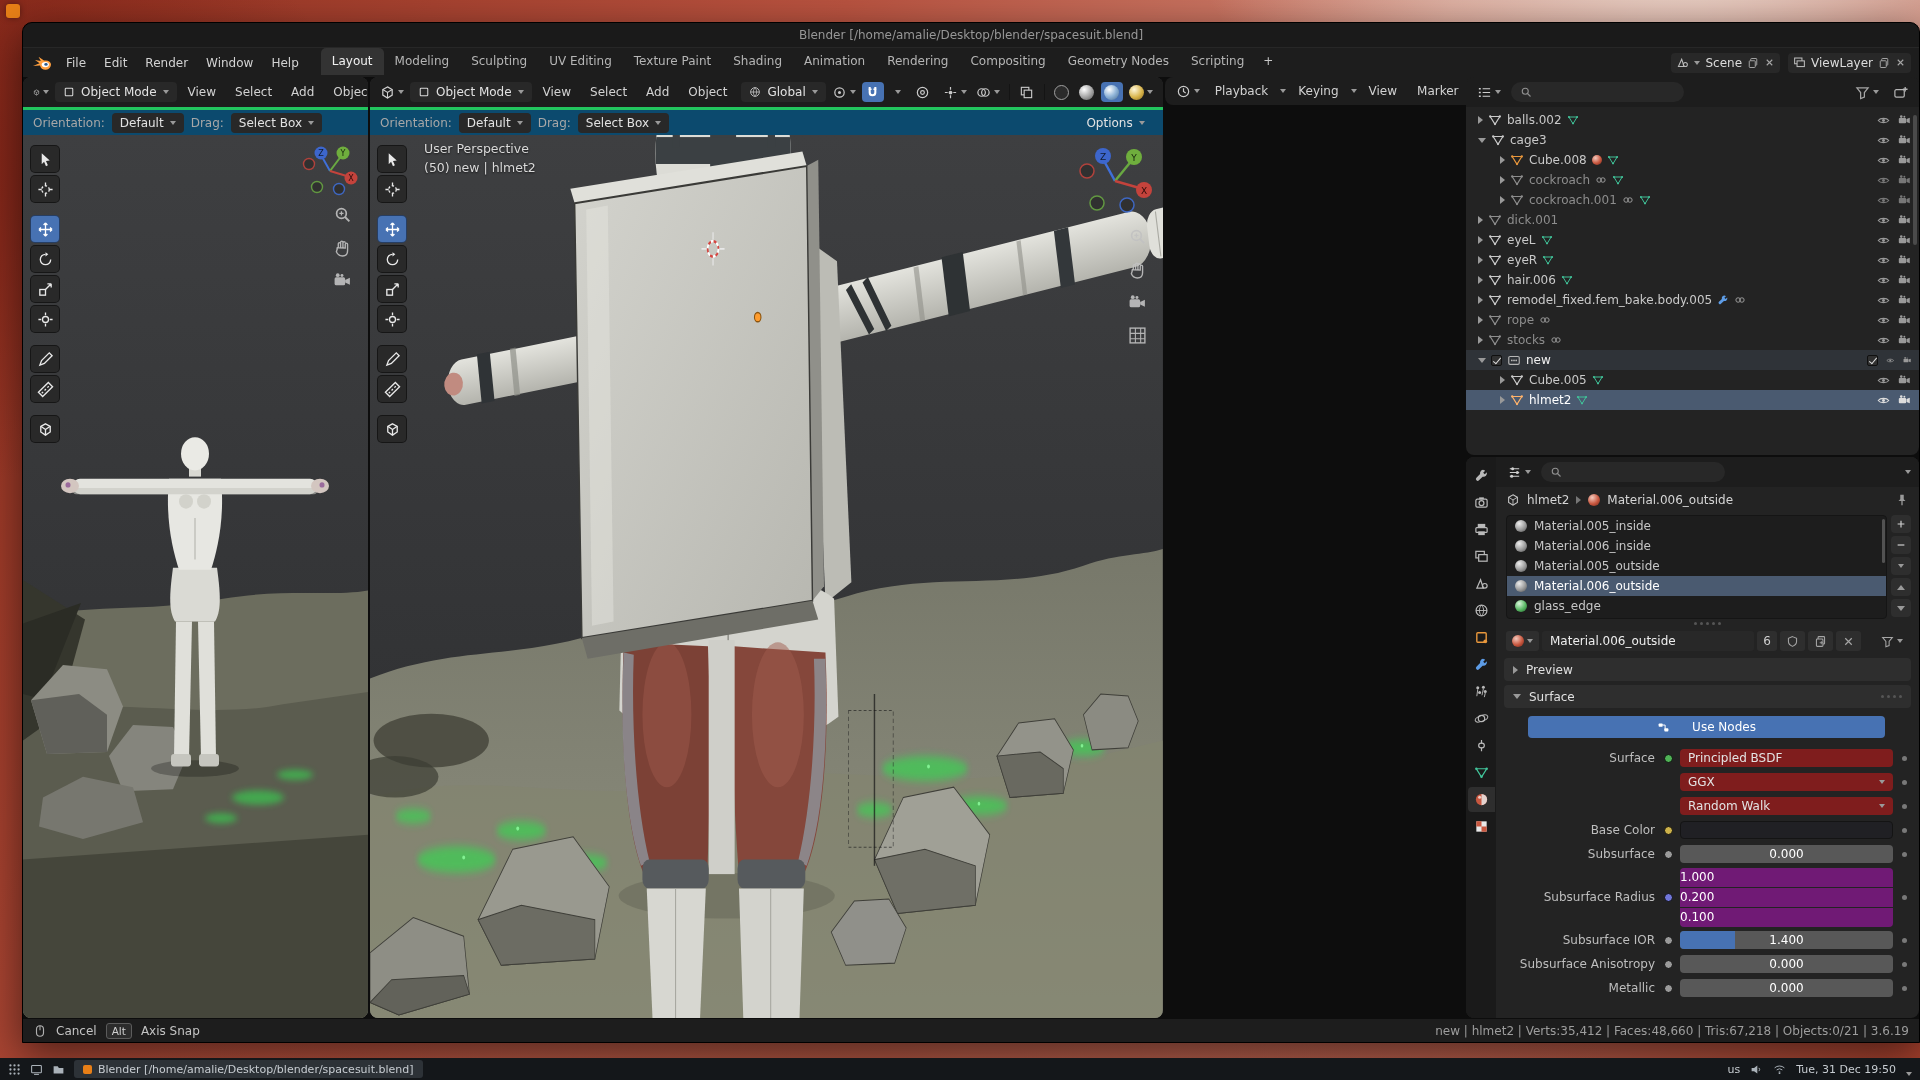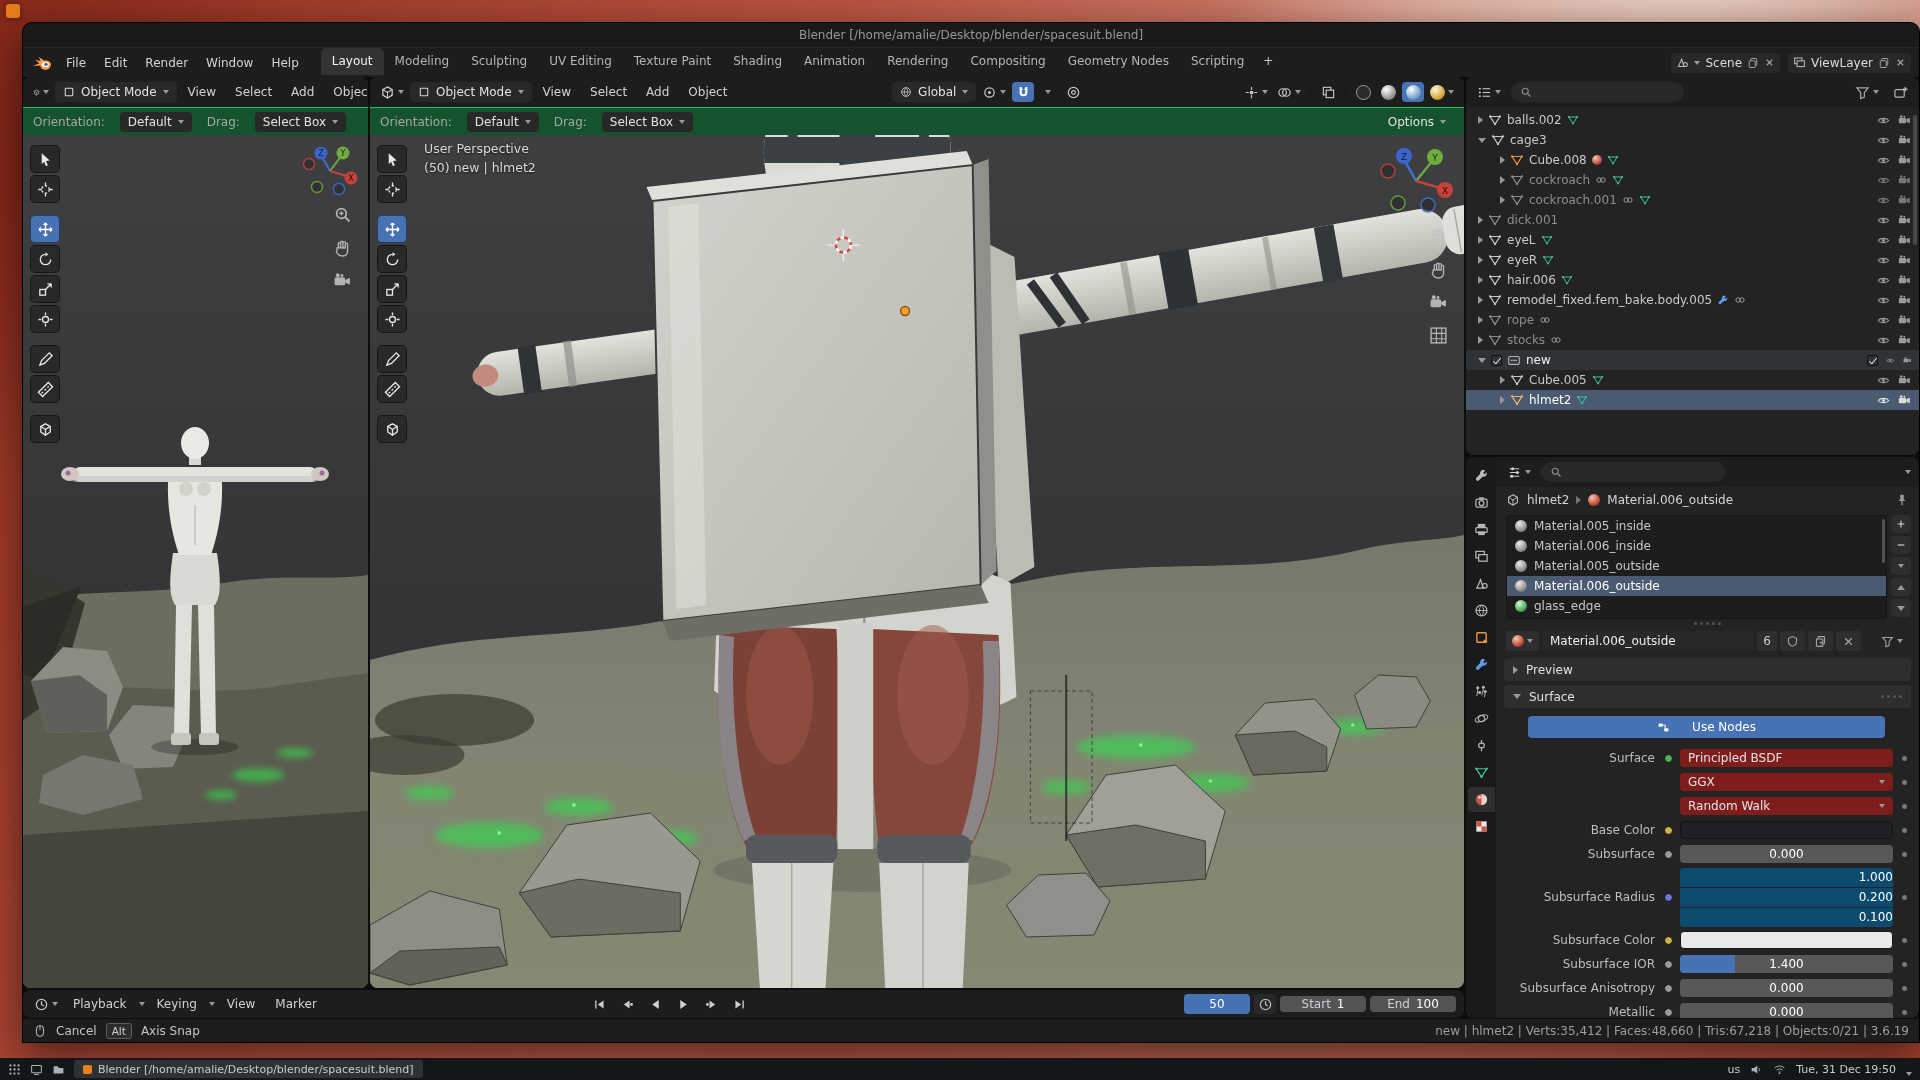--- a/index.html
+++ b/index.html
@@ -19,27 +19,27 @@
 .tab{padding:6px 11px 7px;color:#b5b5b5;border-radius:5px 5px 0 0;white-space:nowrap}
 .tab.active{background:#333;color:#f1f1f1}
 .tab.plus{padding:6px 8px 7px;color:#c8c8c8}
 .mright{margin-left:auto;display:flex;gap:8px;align-items:center}
 .wgroup{display:flex;align-items:center;background:#282828;border-radius:4px;height:20px;padding:0 5px;gap:5px}
 .chev{width:0;height:0;border-left:3.5px solid transparent;border-right:3.5px solid transparent;border-top:4px solid #9a9a9a;display:inline-block;flex:none}
 .tri{width:0;height:0;display:inline-block;flex:none}
 .tri.r{border-top:4px solid transparent;border-bottom:4px solid transparent;border-left:5px solid #999}
 .tri.d{border-left:4px solid transparent;border-right:4px solid transparent;border-top:5px solid #999}
 .main{flex:1;display:flex;gap:2px;background:#0d0d0d;min-height:0}
-.colL{flex:1;display:flex;flex-direction:column;gap:2px;min-width:0}
+.colL{flex:1;display:flex;flex-direction:row;gap:2px;min-width:0}
 .areas{flex:1;display:flex;gap:2px;min-height:0}
 .vp{display:flex;flex-direction:column;background:#2e2e30;border-radius:8px;overflow:hidden;position:relative}
 .vp.small{width:345px;flex:none}
 .vp.big{flex:1}
 .vphdr{height:30px;background:#1d1d1d;display:flex;align-items:center;gap:3px;padding:0 7px;flex:none;white-space:nowrap;overflow:hidden}
-.vptool{height:28px;background:#14532d;display:flex;align-items:center;gap:15px;padding:0 10px;flex:none;border-top:1px solid #22c55e;white-space:nowrap;overflow:hidden}
+.vptool{height:28px;background:#0c4a6e;display:flex;align-items:center;gap:7px;padding:0 10px;flex:none;border-top:3px solid #22c55e;white-space:nowrap;overflow:hidden}
 .lbl{color:#a7a7a7}
 .dd{display:inline-flex;align-items:center;gap:6px;background:#282828;border-radius:4px;height:20px;padding:0 8px;color:#e2e2e2;white-space:nowrap}
 .iconbtn{display:inline-flex;align-items:center;justify-content:center;gap:3px;height:20px;min-width:22px;border-radius:4px;padding:0 3px}
 .iconbtn.dark{background:#282828}
 .iconbtn.on{background:#4772b3}
 .iconbtn svg{width:15px;height:15px}
 .sep{width:1px;height:16px;background:#141414;margin:0 3px}
 .canvas{flex:1;position:relative;min-height:0;overflow:hidden}
 svg.scene{position:absolute;inset:0;width:100%;height:100%}
 .toolbar{position:absolute;left:7px;top:10px;display:flex;flex-direction:column;gap:2px;z-index:5}
@@ -110,21 +110,21 @@
 .prow{display:flex;align-items:center;min-height:24px;padding:0 12px 0 0}
 .plbl{width:168px;flex:none;text-align:right;color:#bebebe;padding-right:9px;white-space:nowrap;overflow:hidden}
 .sock{width:9px;height:9px;border-radius:50%;border:1px solid #0e0e0e;flex:none;margin-right:7px}
 .sock.y{background:#cdb24a}.sock.g{background:#9a9a9a}.sock.v{background:#7076d9}.sock.grn{background:#4fb356}
 .fwrap{flex:1;min-width:0;display:flex;flex-direction:column;gap:1px}
 .slider{position:relative;height:18px;background:#585858;border-radius:4px;overflow:hidden;display:flex;align-items:center;justify-content:center;color:#fff}
 .slider .fill{position:absolute;left:0;top:0;bottom:0;background:#4772b3}
 .slider .v{position:relative}
 .ddf{height:18px;background:#7f1d1d;border-radius:4px;display:flex;align-items:center;padding:0 8px;color:#e3e3e3;gap:7px}
 .swatch{height:18px;border-radius:4px;border:1px solid #141414}
-.vnum{height:19px;background:#0c4a6e;display:flex;align-items:center;justify-content:flex-end;color:#fff}
+.vnum{height:19px;background:#701a75;display:flex;align-items:center;justify-content:flex-start;color:#fff}
 .vnum:first-child{border-radius:4px 4px 0 0}.vnum:last-child{border-radius:0 0 4px 4px}
 .adot{width:5px;height:5px;border-radius:50%;background:#787878;margin-left:9px;flex:none}
 .status{height:24px;background:#1d1d1d;border-top:1px solid #0d0d0d;display:flex;align-items:center;gap:9px;padding:0 10px;flex:none;color:#c4c4c4}
 .status svg{width:14px;height:14px}
 .kbd{height:16px;padding:0 5px;border:1px solid #5c5c5c;border-radius:3px;background:#2c2c2c;color:#d0d0d0;font-size:10.5px;display:flex;align-items:center}
 .sstat{margin-left:auto;color:#9d9d9d;white-space:nowrap}
 .taskbar{position:absolute;left:0;right:0;bottom:0;height:22px;background:#14171a;display:flex;align-items:center;gap:9px;padding:0 8px;color:#c7ccd1;font-size:11px;z-index:10}
 .taskbar svg{width:13px;height:13px}
 .task{display:flex;align-items:center;gap:6px;background:#2d3237;border-radius:3px;height:18px;padding:0 9px;max-width:430px;white-space:nowrap;overflow:hidden}
 .tdot{width:9px;height:9px;border-radius:2px;background:#e87f17;flex:none}
@@ -1517,26 +1517,20 @@
                 <span class="vnum">
                       <span>0.200</span>
                     </span>
                 <span class="vnum">
                       <span>0.100</span>
                     </span>
               </span>
               <span class="adot"></span>
             </div>
             <div class="prow">
-              <span class="plbl">Subsurface Color</span>
-              <span class="sock y"></span>
-              <span class="swatch" style="flex:1;background:#e9e9e9"></span>
-              <span class="adot"></span>
-            </div>
-            <div class="prow">
               <span class="plbl">Subsurface IOR</span>
               <span class="sock g"></span>
               <span class="slider" style="flex:1">
                     <span class="fill" style="width:26%"></span>
                     <span class="v">1.400</span>
                   </span>
               <span class="adot"></span>
             </div>
             <div class="prow">
               <span class="plbl">Subsurface Anisotropy</span>

